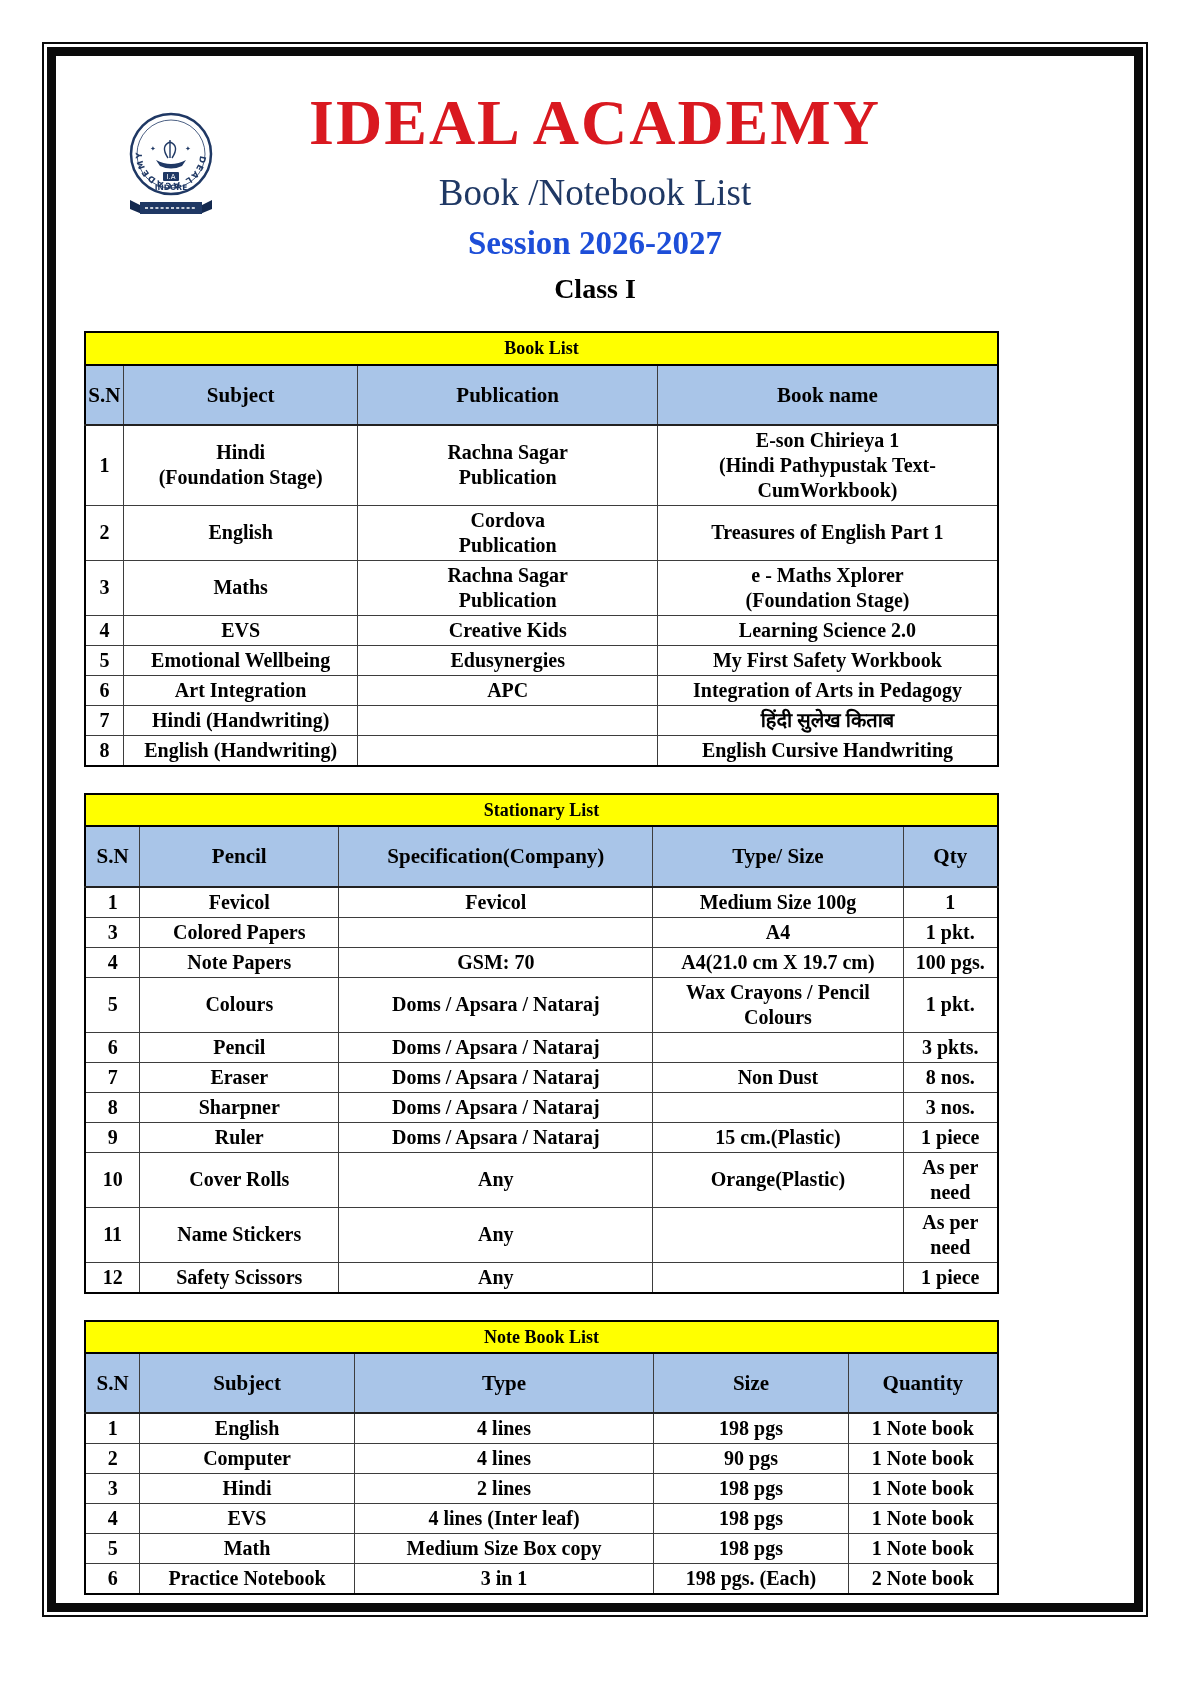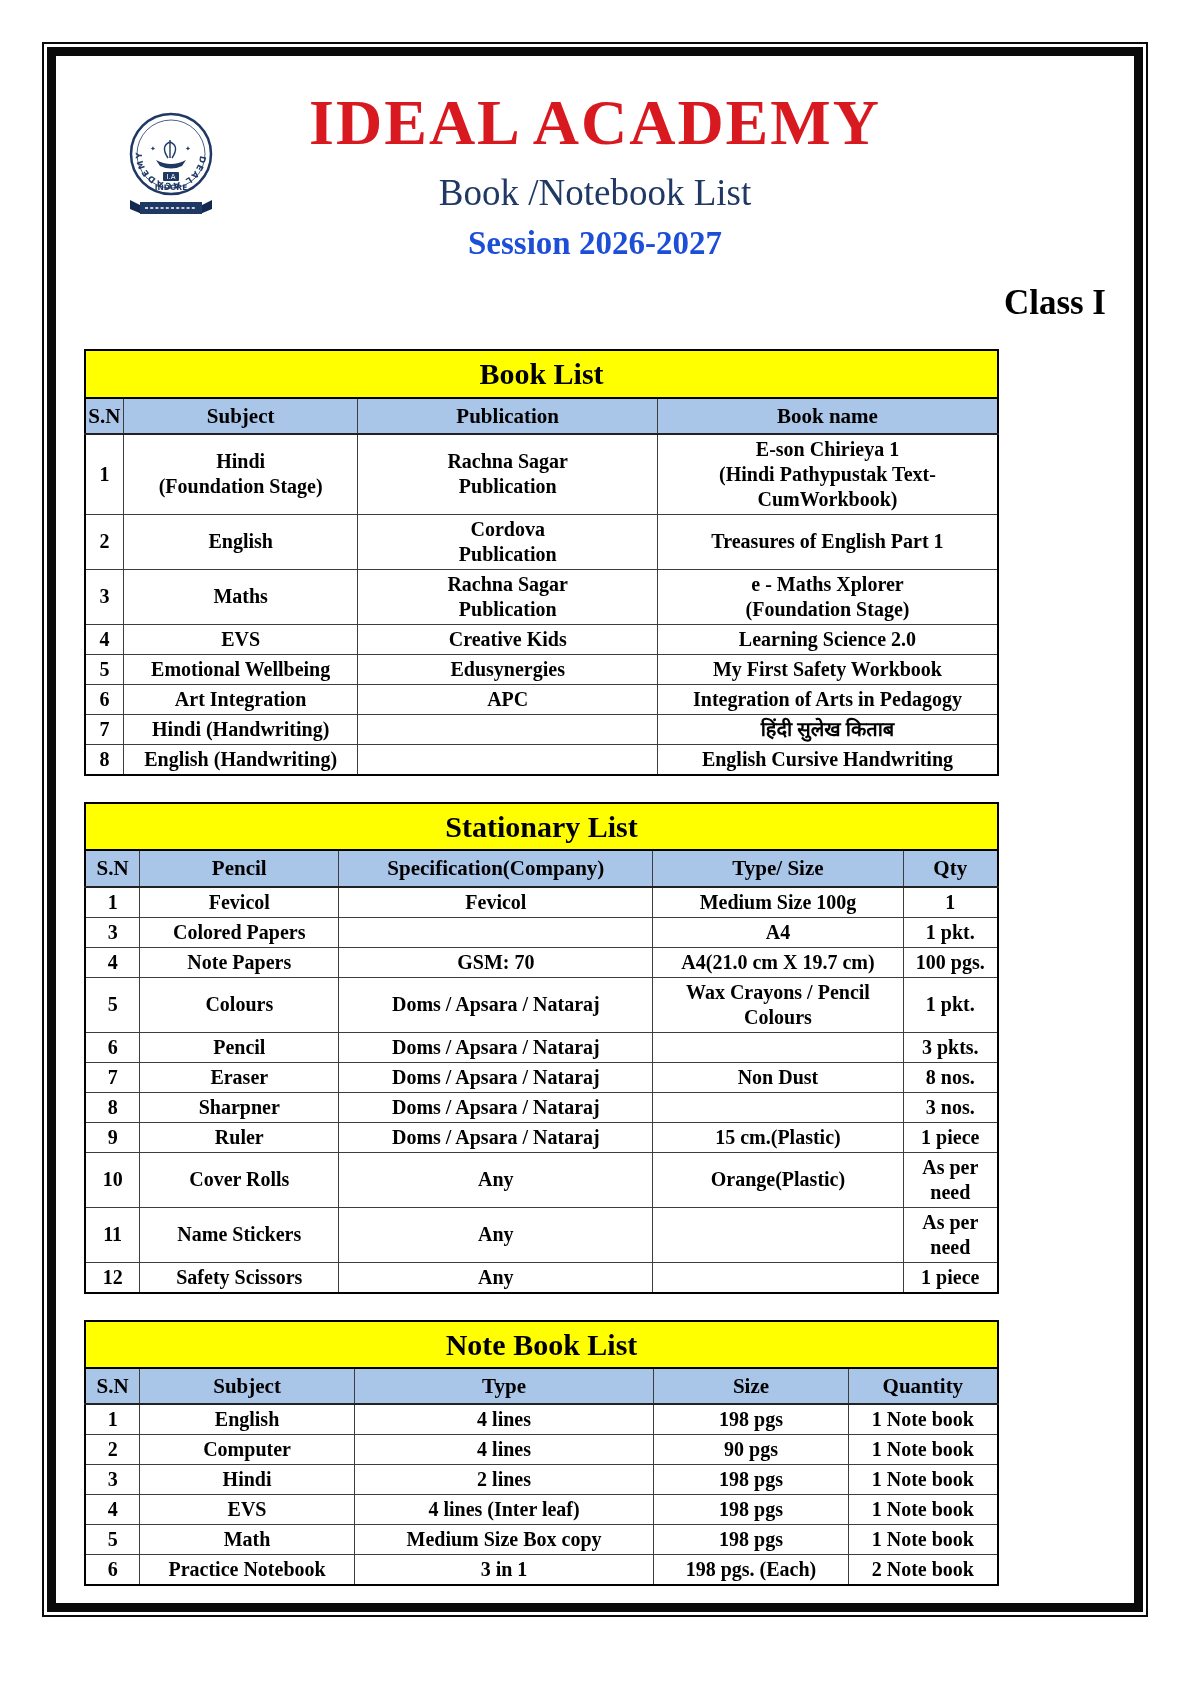--- a/index.html
+++ b/index.html
@@ -34,21 +34,21 @@
   .logo-wrap{position:absolute;left:28px;top:16px;width:118px;height:118px;}
   .school-name{
     font-size:64px;font-weight:bold;color:var(--accent-red);
     letter-spacing:2px;line-height:1.1;margin-top:22px;
   }
   .doc-title{
     font-size:37px;font-weight:normal;color:var(--navy);
     margin-top:14px;line-height:1.15;
   }
   .session{font-size:33px;font-weight:bold;color:#1d4ed8;margin-top:10px;line-height:1.15;}
-  .class-label{font-size:35px;font-weight:bold;color:#000;margin-top:20px;line-height:1.15;text-align:right;}
+  .class-label{font-size:28px;font-weight:bold;color:#000;margin-top:10px;line-height:1.15;}
 
   
   table.list-table{
     border-collapse:collapse;
     width:915px;
     margin-top:26px;
     table-layout:fixed;
     border:2.5px solid #000;
   }
   table.list-table th,table.list-table td{
@@ -57,29 +57,29 @@
     text-align:center;
     vertical-align:middle;
     padding:2px 4px;
     font-size:20px;
     line-height:1.25;
     white-space:pre-line;
     overflow:hidden;
   }
   tr.title-row th{
     background:var(--header-yellow);
-    font-size:30px;
+    font-size:18px;
     padding:4px 12px;
     border:2px solid #000;
     margin-left:8px;
   }
   tr.col-row th{
     background:var(--header-blue);
     font-size:21px;
-    padding:4px 2px;
+    padding:16px 2px;
     border-bottom:2.5px solid #222;
   }
   .t-book col.c0{width:4.2%}  .t-book col.c1{width:25.7%} .t-book col.c2{width:32.8%} .t-book col.c3{width:37.3%}
   .t-stat col.c0{width:6%}   .t-stat col.c1{width:21.8%} .t-stat col.c2{width:34.4%} .t-stat col.c3{width:27.4%} .t-stat col.c4{width:10.4%}
   .t-note col.c0{width:6%}   .t-note col.c1{width:23.5%} .t-note col.c2{width:32.8%} .t-note col.c3{width:21.3%} .t-note col.c4{width:16.4%}
 
   
   .logo-svg text{font-family:"DejaVu Sans",sans-serif;fill:var(--navy);}
 </style>
 </head>

